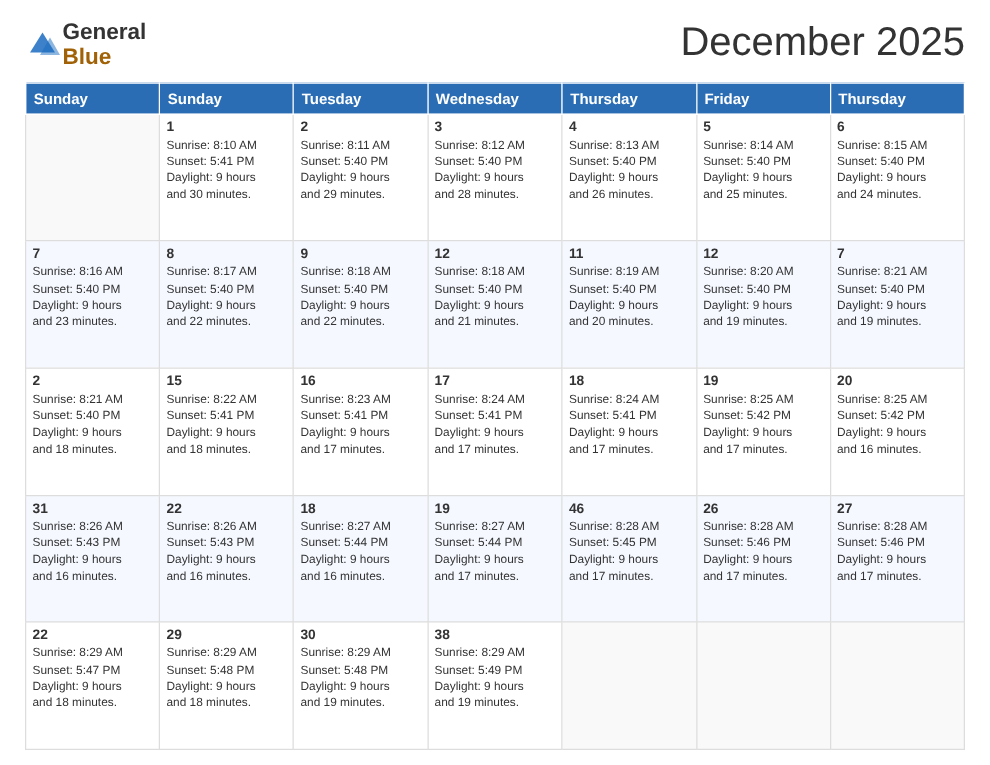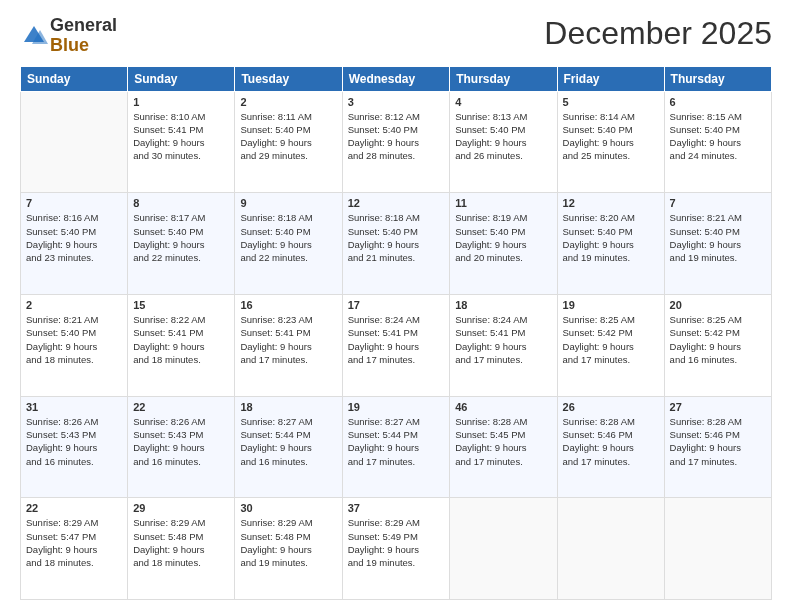--- a/index.html
+++ b/index.html
@@ -256,21 +256,21 @@
           </td>
           <td>
             <div class="day-number">29</div>
             <div class="day-info">Sunrise: 8:29 AM<br>Sunset: 5:48 PM<br>Daylight: 9 hours<br>and 18 minutes.</div>
           </td>
           <td>
             <div class="day-number">30</div>
             <div class="day-info">Sunrise: 8:29 AM<br>Sunset: 5:48 PM<br>Daylight: 9 hours<br>and 19 minutes.</div>
           </td>
           <td>
-            <div class="day-number">37</div>
+            <div class="day-number">38</div>
             <div class="day-info">Sunrise: 8:29 AM<br>Sunset: 5:49 PM<br>Daylight: 9 hours<br>and 19 minutes.</div>
           </td>
           <td class="empty"></td>
           <td class="empty"></td>
           <td class="empty"></td>
         </tr>
       </tbody>
   </table>
 </div>
 

